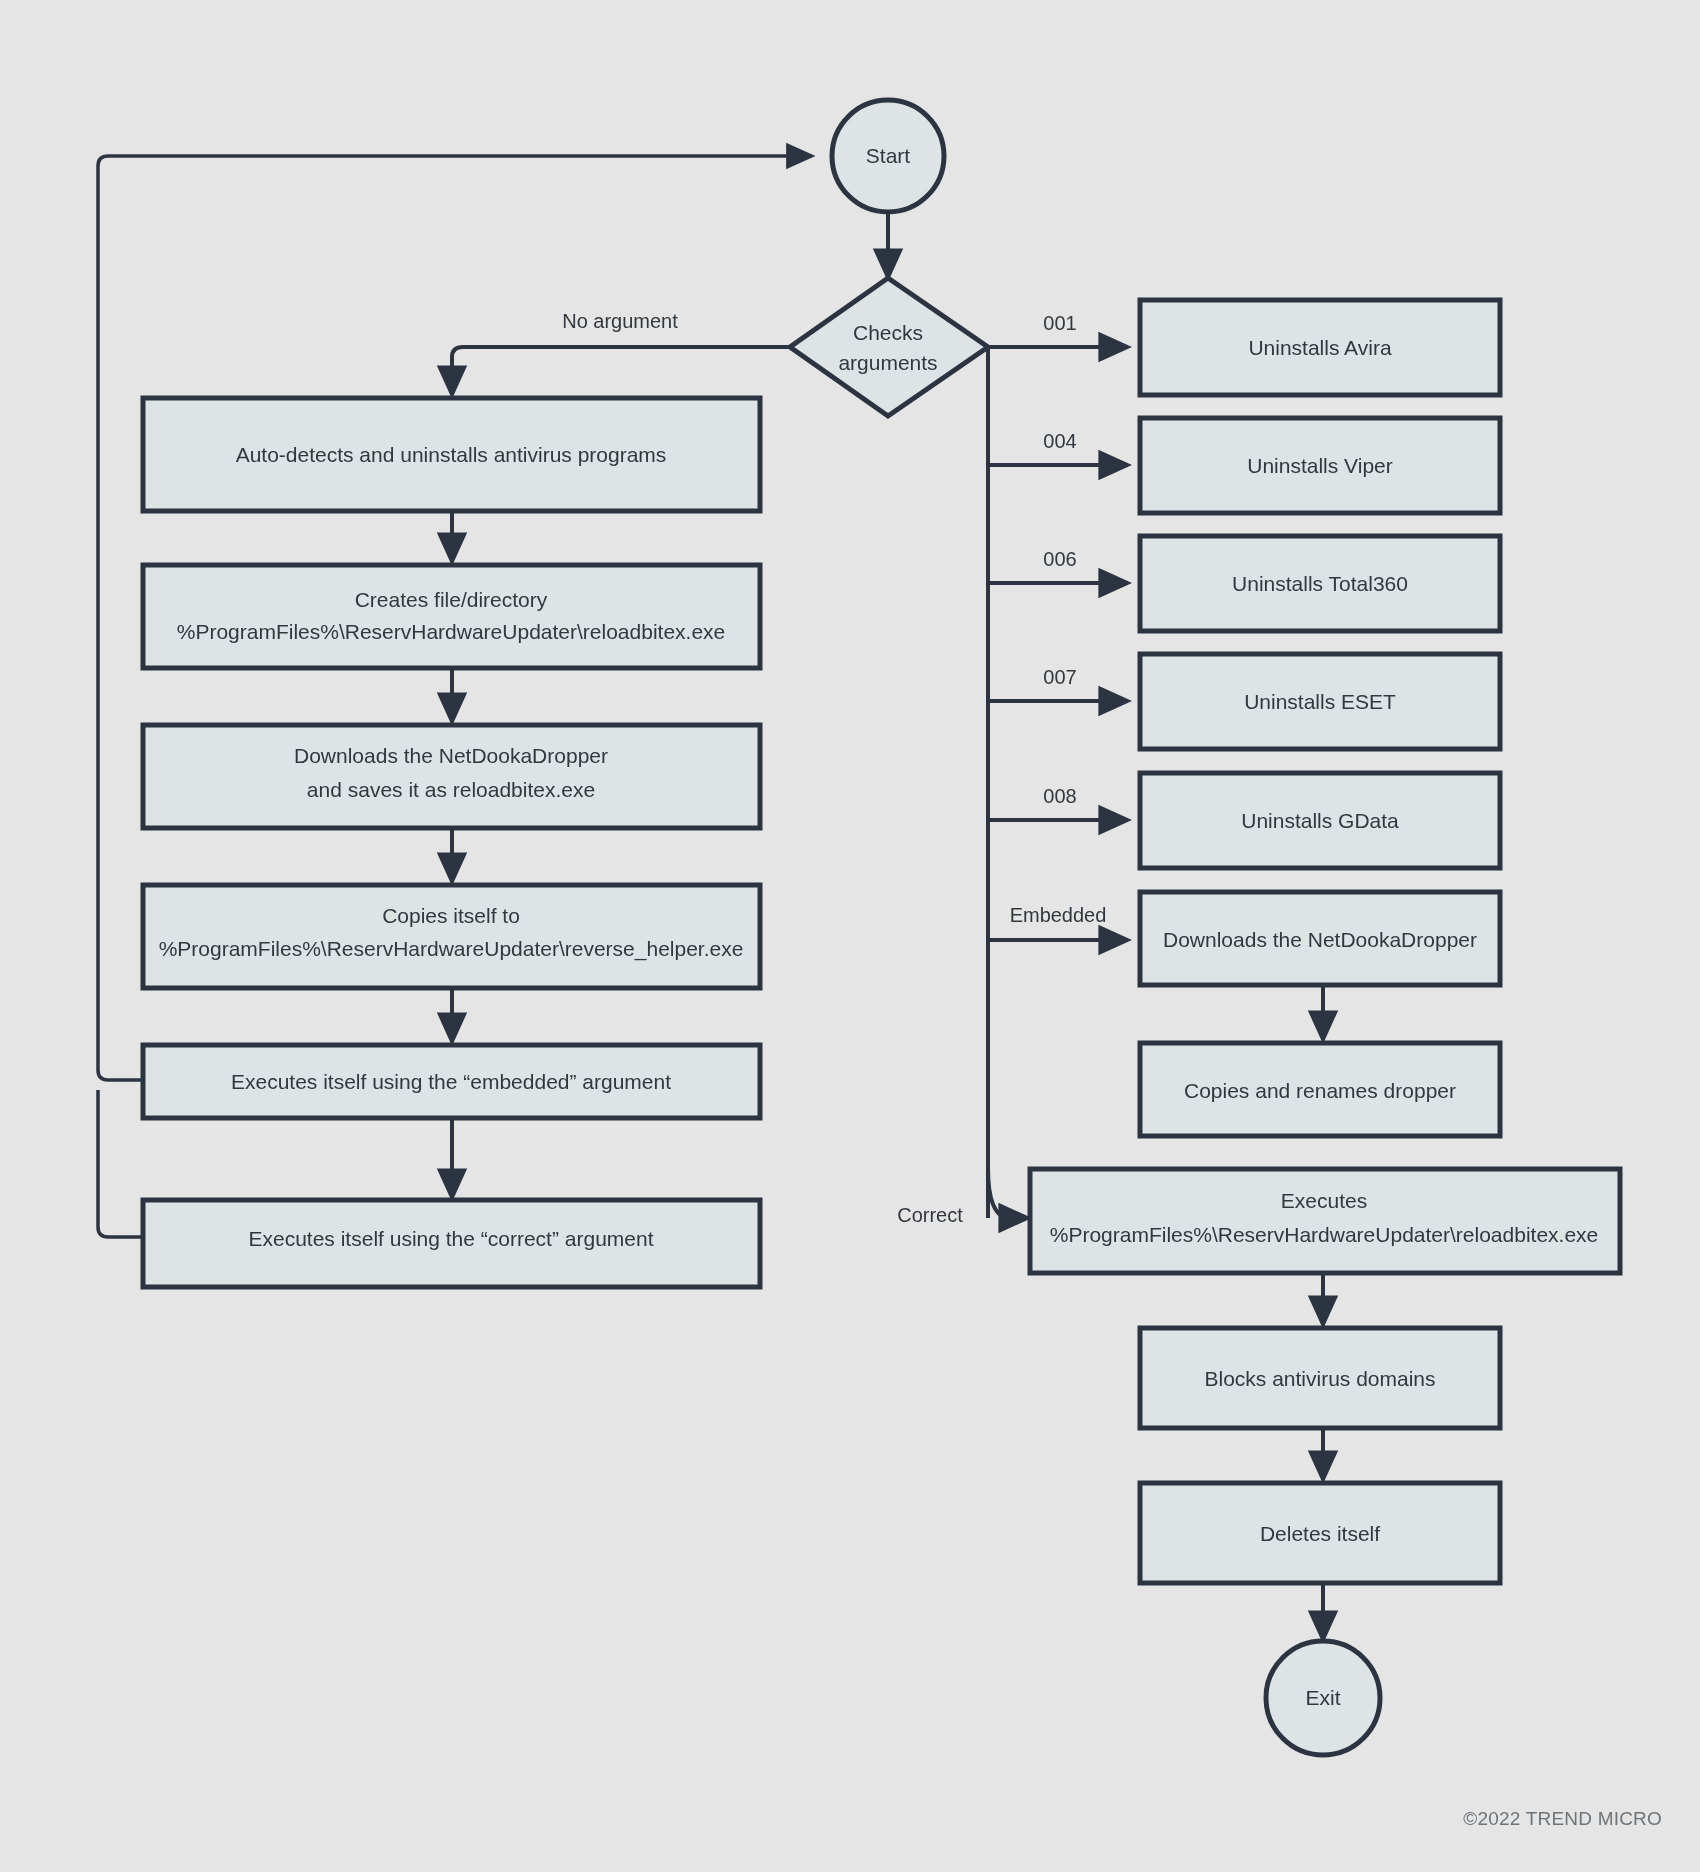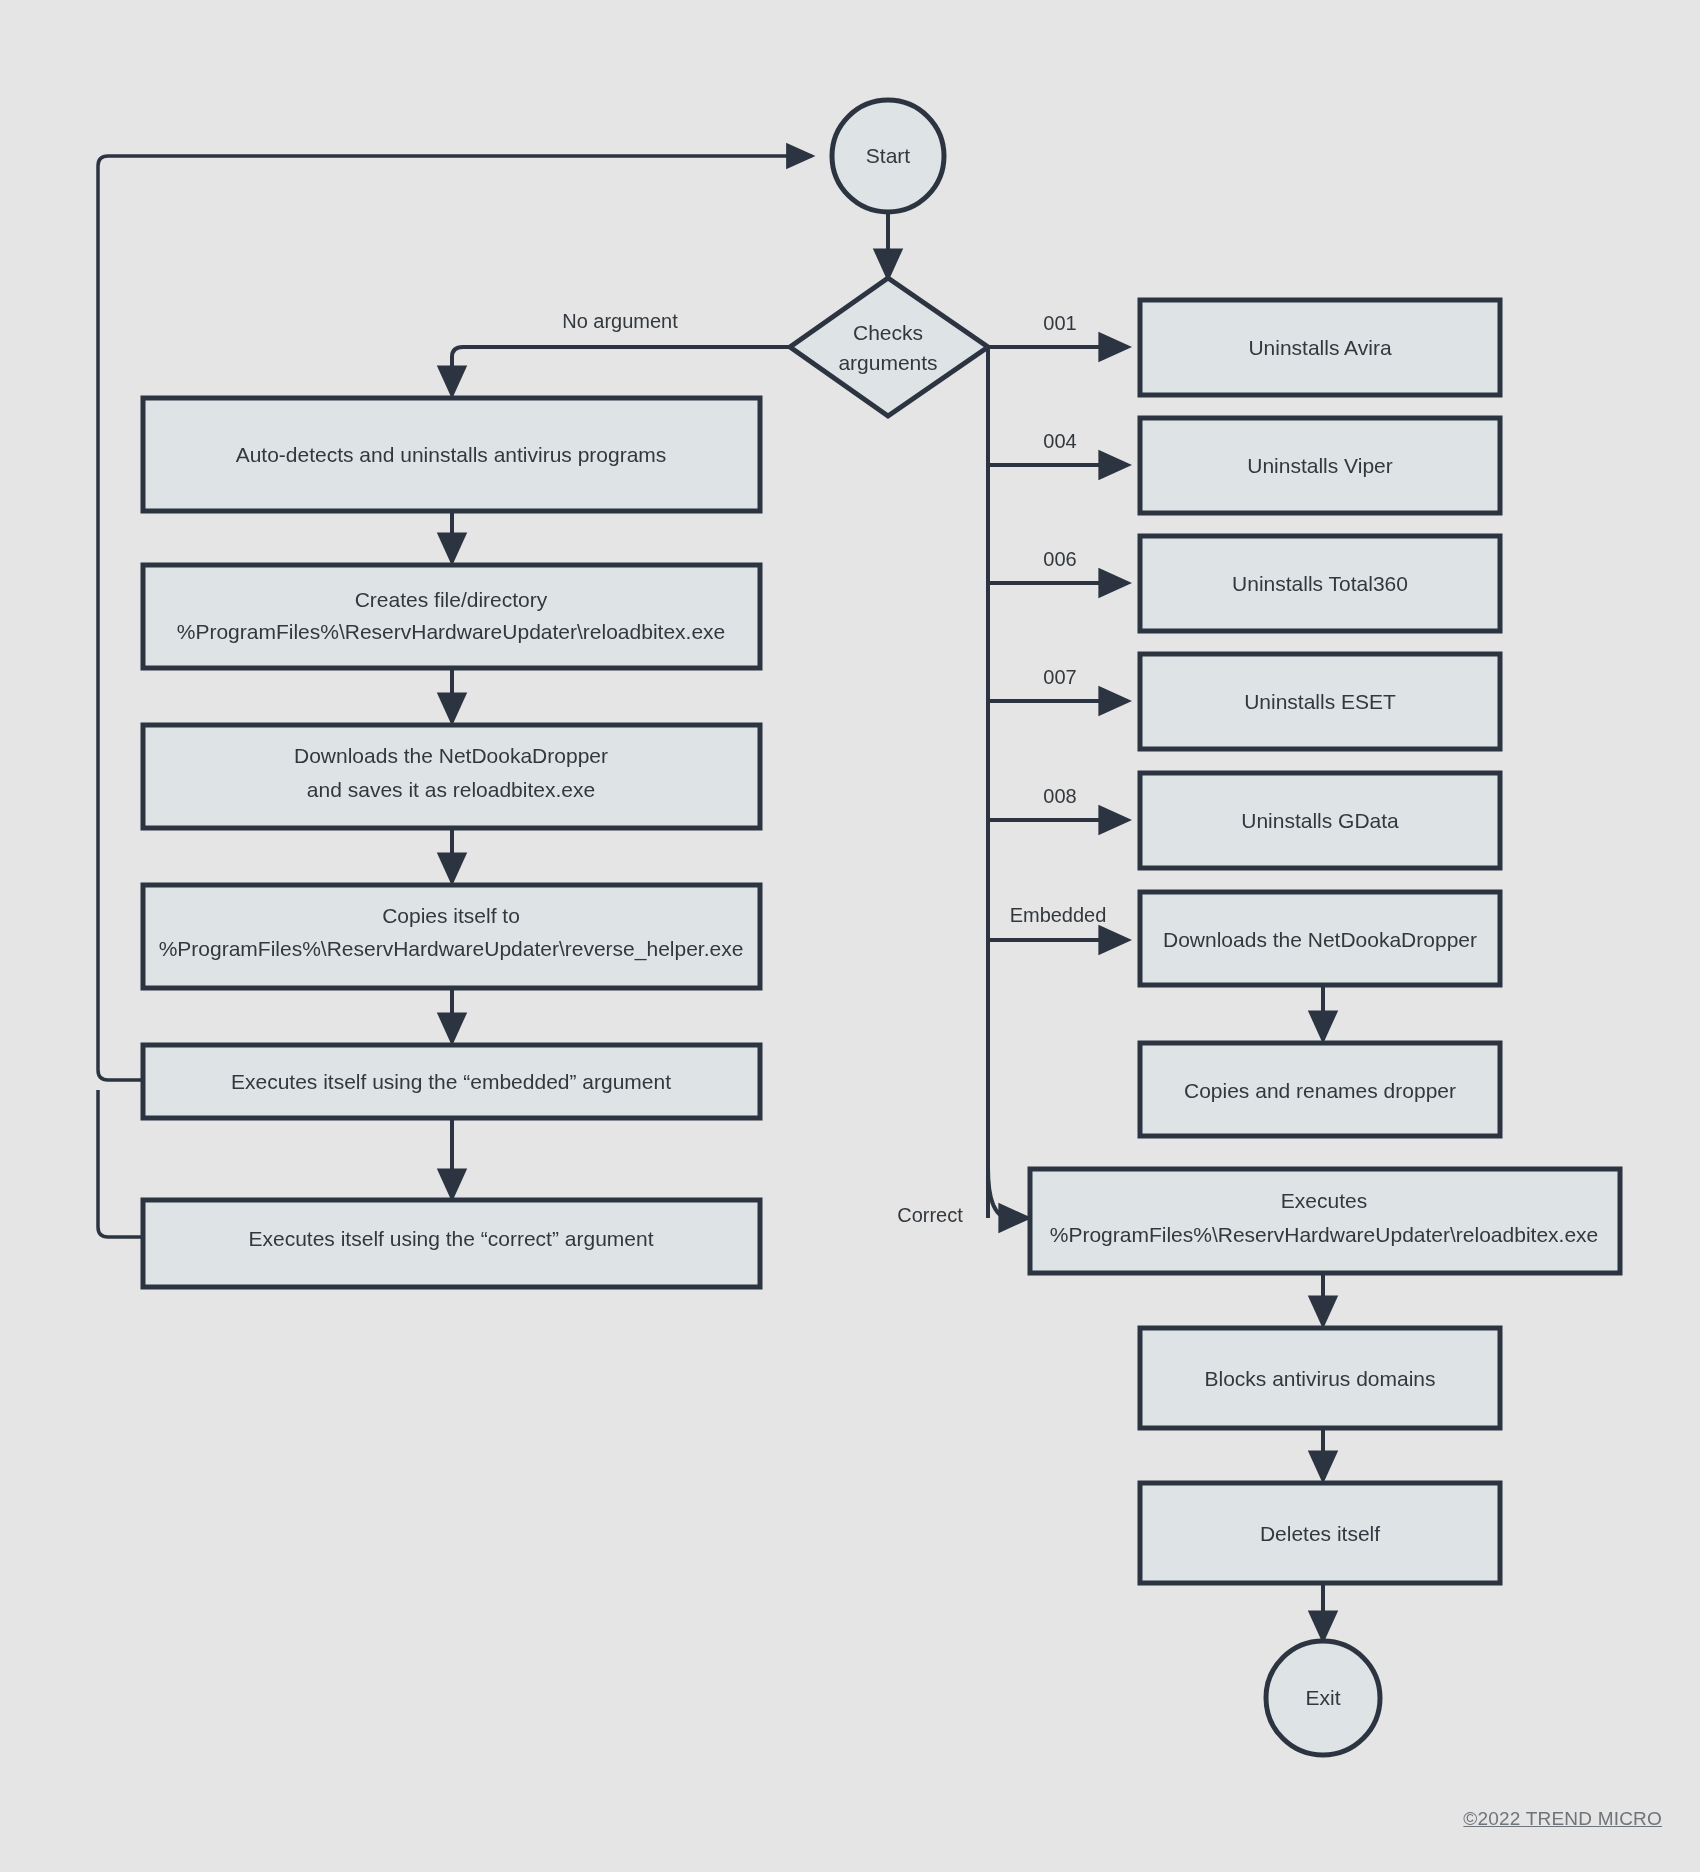--- a/index.html
+++ b/index.html
@@ -65,21 +65,20 @@
   }
   .footer-text {
     position: absolute;
     right: 62px;
     bottom: 42px;
     font-family: "Liberation Sans", sans-serif;
     font-size: 19px;
     letter-spacing: 0.2px;
     color: #6e7479;
     white-space: nowrap;
-    text-decoration: underline;
   }
 </style>
 </head>
 <body>
 
 <div id="diagram-root">
 
   <svg id="flow-svg" viewBox="0 0 1700 1872" xmlns="http://www.w3.org/2000/svg">
 
     <defs>

